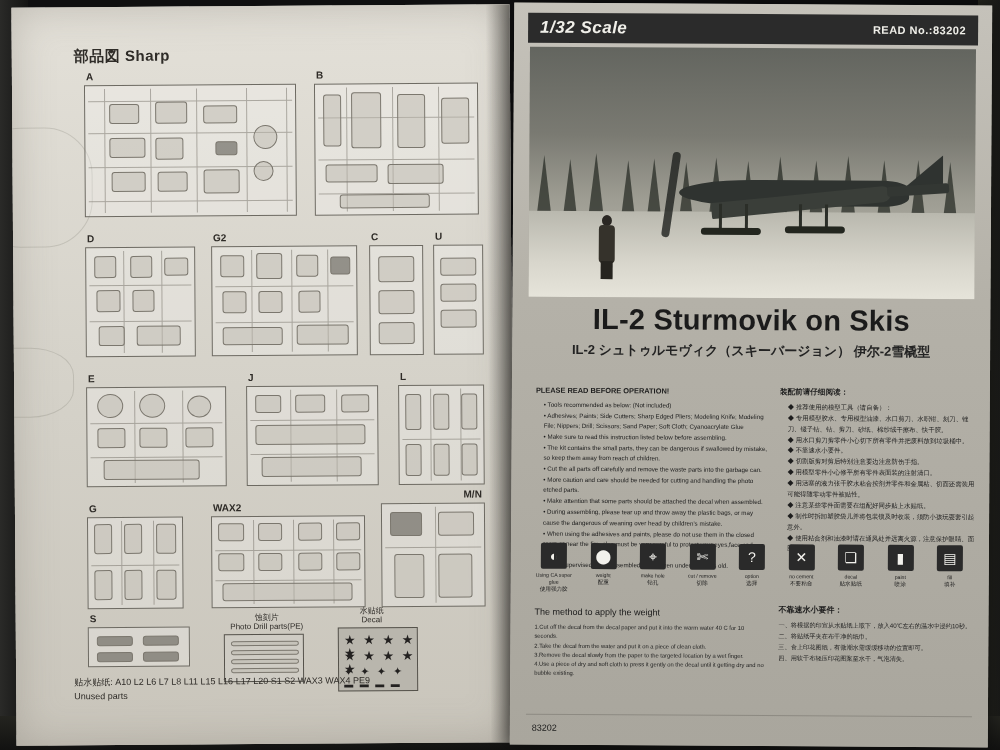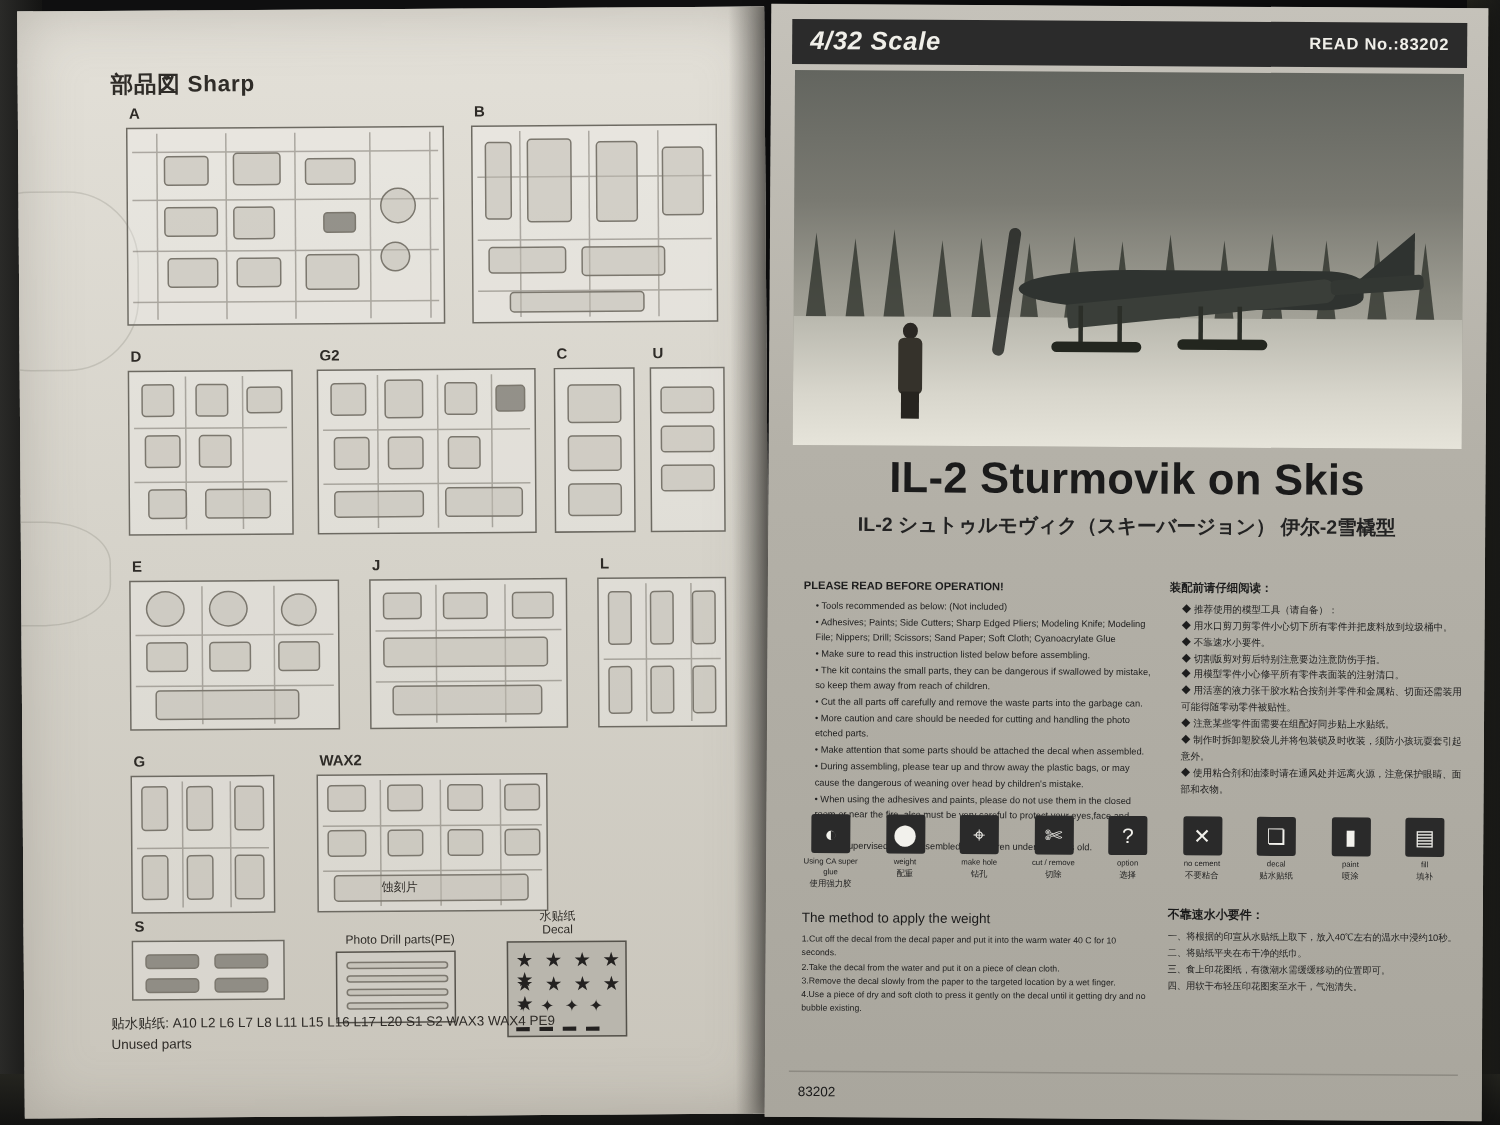--- a/index.html
+++ b/index.html
@@ -427,30 +427,41 @@
       <div class="blob" style="left:46px; top:6px; width:24px; height:18px;"></div>
       <div class="blob" style="left:86px; top:6px; width:24px; height:18px;"></div>
       <div class="blob" style="left:124px; top:6px; width:24px; height:18px;"></div>
       <div class="blob" style="left:6px; top:36px; width:26px; height:18px;"></div>
       <div class="blob" style="left:46px; top:36px; width:24px; height:18px;"></div>
       <div class="blob" style="left:86px; top:36px; width:24px; height:18px;"></div>
       <div class="blob" style="left:124px; top:36px; width:24px; height:18px;"></div>
       <div class="blob" style="left:10px; top:66px; width:130px; height:18px;"></div>
     </div>
 
+    <div class="sprue" style="left:366px; top:498px; width:104px; height:104px;">
+      <div class="lbl right">M/N</div>
+      <div class="grid-lines">
+        <div class="gl-h" style="top:40px;"></div>
+        <div class="gl-v" style="left:50px;"></div>
+      </div>
+      <div class="blob dark" style="left:8px; top:8px; width:32px; height:24px;"></div>
+      <div class="blob" style="left:56px; top:8px; width:36px; height:24px;"></div>
+      <div class="blob" style="left:12px; top:50px; width:30px; height:44px;"></div>
+      <div class="blob" style="left:56px; top:50px; width:34px; height:44px;"></div>
+    </div>
 
     <div class="sprue" style="left:72px; top:620px; width:102px; height:40px;">
       <div class="lbl">S</div>
       <div class="blob dark" style="left:8px; top:8px; width:36px; height:10px;"></div>
       <div class="blob dark" style="left:54px; top:8px; width:36px; height:10px;"></div>
       <div class="blob dark" style="left:8px; top:24px; width:36px; height:10px;"></div>
       <div class="blob dark" style="left:54px; top:24px; width:36px; height:10px;"></div>
     </div>
 
-    <div class="cap" style="left:196px; top:580px; width:110px;">蚀刻片</div>
+    <div class="cap" style="left:196px; top:606px; width:110px;">蚀刻片</div>
     <div class="cap" style="left:188px; top:616px; width:126px;">Photo Drill parts(PE)</div>
     <div class="decal-box" style="left:208px; top:628px; width:80px; height:48px;">
       <div class="blob" style="left:6px; top:6px; width:68px; height:5px;"></div>
       <div class="blob" style="left:6px; top:15px; width:68px; height:5px;"></div>
       <div class="blob" style="left:6px; top:24px; width:68px; height:5px;"></div>
       <div class="blob" style="left:6px; top:33px; width:68px; height:5px;"></div>
     </div>
 
     <div class="cap" style="left:326px; top:600px; width:60px;">水贴纸</div>
     <div class="cap" style="left:326px; top:610px; width:60px;">Decal</div>
@@ -465,21 +476,21 @@
       <span>贴水贴纸:</span>
       <span>A10 L2 L6 L7 L8 L11 L15 L16 L17 L20 S1 S2 WAX3 WAX4 PE9</span><br>
       <span>Unused parts</span>
     </div>
   </div>
 
   <div class="page-right">
     <div class="rp-inner"></div>
 
     <div class="rp-header">
-      <div class="scale-txt">4/32 Scale</div>
+      <div class="scale-txt">1/32 Scale</div>
       <div class="item-txt">READ No.:83202</div>
     </div>
 
     <div class="art">
       <div class="tree" style="left:8px;  bottom:78px; transform:scale(1.2);"></div>
       <div class="tree" style="left:34px; bottom:80px;"></div>
       <div class="tree" style="left:60px; bottom:76px; transform:scale(1.35);"></div>
       <div class="tree" style="left:92px; bottom:82px; transform:scale(.9);"></div>
       <div class="tree" style="left:118px;bottom:78px; transform:scale(1.1);"></div>
       <div class="tree" style="left:150px;bottom:82px; transform:scale(.85);"></div>
@@ -533,20 +544,21 @@
         <li>During assembling, please tear up and throw away the plastic bags, or may cause the dangerous of weaning over head by children's mistake.</li>
         <li>When using the adhesives and paints, please do not use them in the closed room or near the fire, also must be very careful to protect your eyes,face and clothes.</li>
         <li>Adult supervised when assembled by ichildren under 14 years old.</li>
       </ul>
     </div>
 
     <div class="col-right">
       <div class="hdr">装配前请仔细阅读：</div>
       <ul>
         <li>推荐使用的模型工具（请自备）：</li>
+        <li>专用模型胶水、专用模型油漆、水口剪刀、水呮钳、刻刀、锉刀、镊子钻、钻、剪刀、砂纸、棉纱绒干擦布、快干胶。</li>
         <li>用水口剪刀剪零件小心切下所有零件并把废料放到垃圾桶中。</li>
         <li>不靠速水小要件。</li>
         <li>切割版剪对剪后特别注意要边注意防伤手指。</li>
         <li>用模型零件小心修平所有零件表面装的注射清口。</li>
         <li>用活塞的液力张干胶水粘合按剂并零件和金属粘、切面还需装用可能得随零动零件被贴性。</li>
         <li>注意某些零件面需要在组配好同步贴上水贴纸。</li>
         <li>制作时拆卸塑胶袋儿并将包装锁及时收装，须防小孩玩耍套引起意外。</li>
         <li>使用粘合剂和油漆时请在通风处并远离火源，注意保护眼睛、面部和衣物。</li>
       </ul>
     </div>

